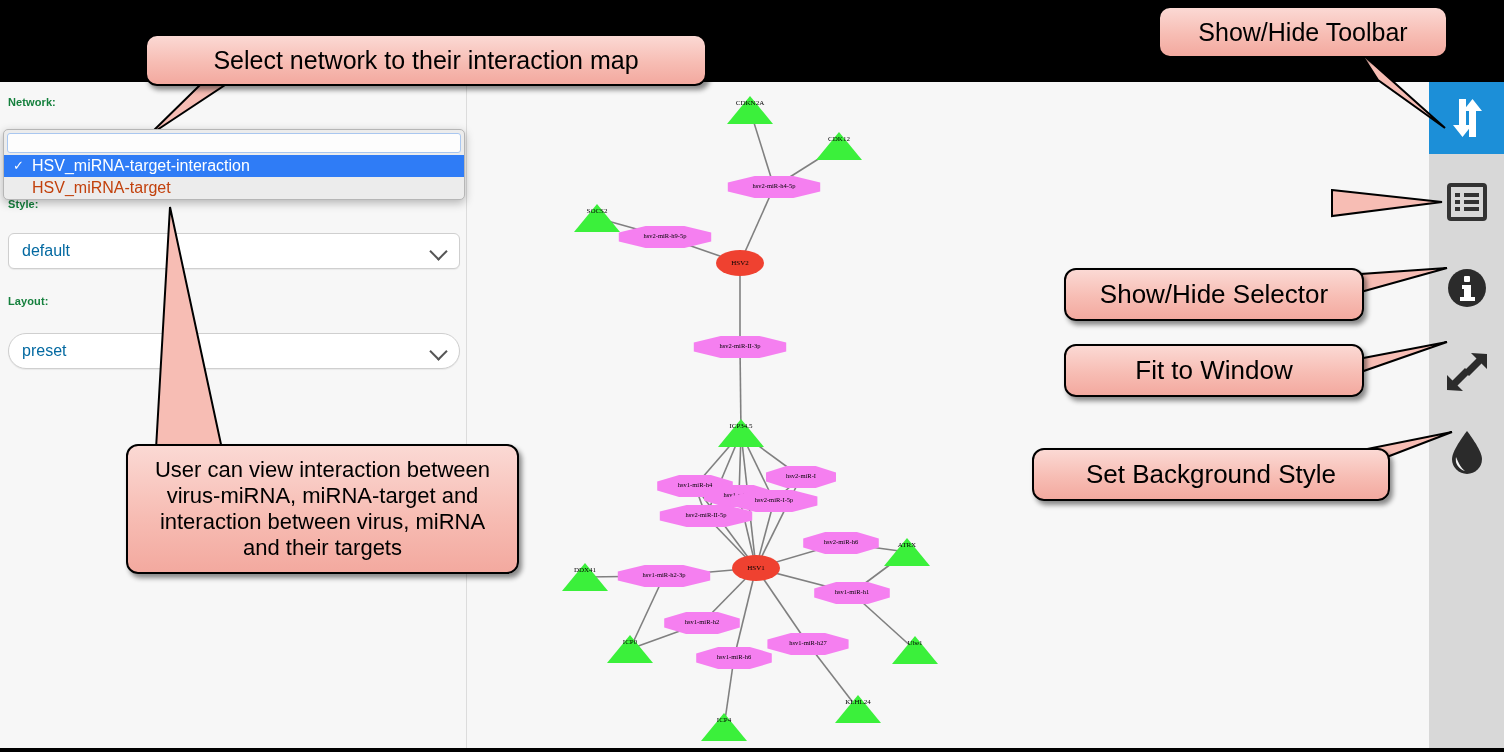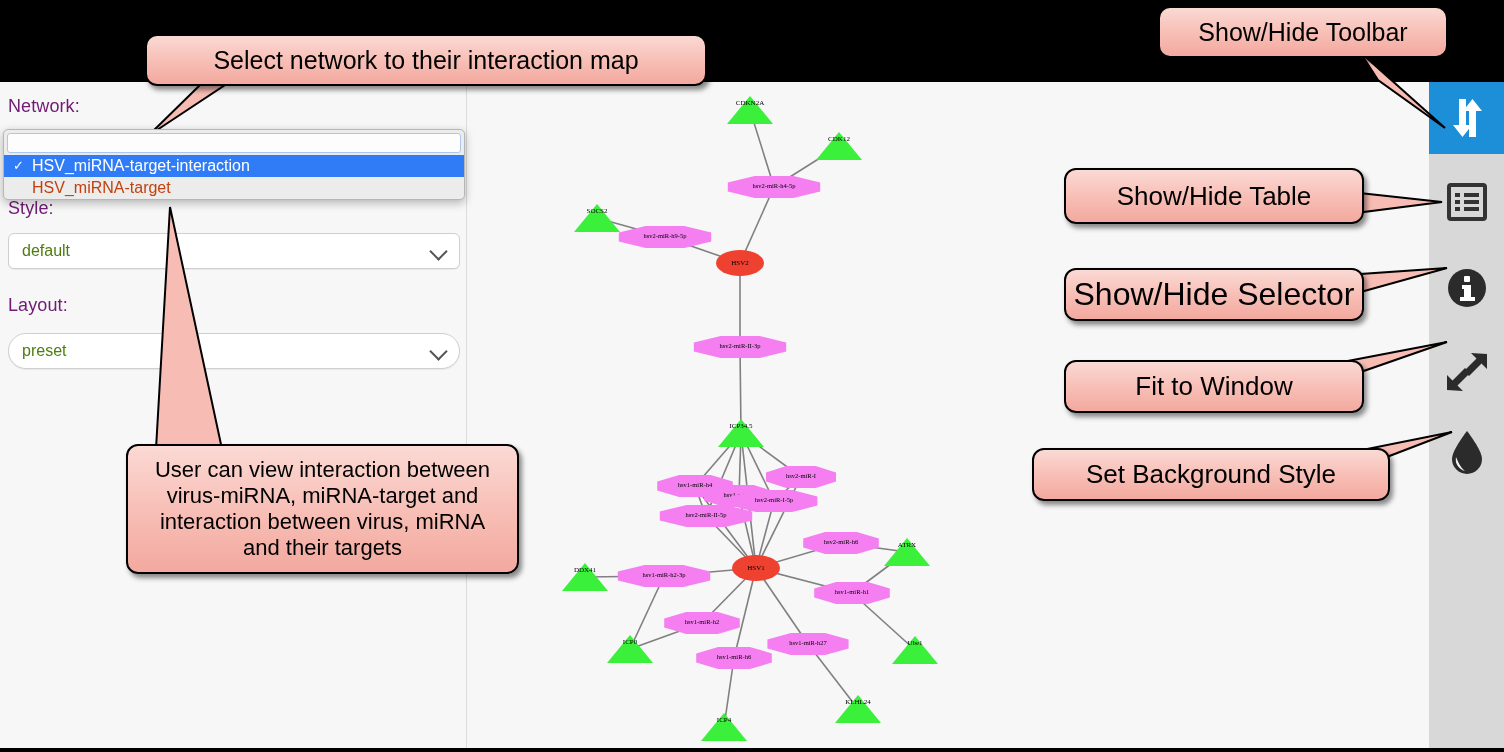--- a/index.html
+++ b/index.html
@@ -7,25 +7,25 @@
         font-family:"Liberation Sans",sans-serif;}
 
   
   #app-window{position:absolute;left:0;top:82px;width:1504px;height:666px;background:#f7f7f7;}
   #left-panel{position:absolute;left:0;top:0;width:467px;height:666px;background:#f7f7f7;
               border-right:1px solid #dcdcdc;box-sizing:border-box;}
   #graph-panel{position:absolute;left:467px;top:0;width:962px;height:480px;background:#f7f7f7;}
   #toolbar{position:absolute;left:1429px;top:0;width:75px;height:666px;background:#d8d8d8;}
 
   
-  .field-label{position:absolute;font-size:18px;font-weight:normal;color:#701a75;letter-spacing:.1px;}
+  .field-label{position:absolute;font-size:11px;font-weight:bold;color:#15803d;letter-spacing:.1px;}
   .sel-box{position:absolute;left:8px;width:452px;height:36px;background:#fff;
            border:1px solid #cfcfcf;border-radius:6px;box-sizing:border-box;
            box-shadow:0 1px 1px rgba(0,0,0,.06);}
-  .sel-box .val{position:absolute;left:13px;top:8px;font-size:16px;color:#4d7c0f;}
+  .sel-box .val{position:absolute;left:13px;top:8px;font-size:16px;color:#0369a1;}
   .chev{position:absolute;right:14px;top:11px;width:11px;height:11px;
         border-right:2px solid #555;border-bottom:2px solid #555;
         transform:rotate(45deg);}
 
   
   #network-dropdown{position:absolute;left:3px;top:47px;width:460px;
      background:#ececec;border:1px solid #b6b6b6;border-radius:5px;
      box-shadow:0 3px 10px rgba(0,0,0,.28);z-index:30;overflow:hidden;}
   #dd-field{height:18px;margin:3px 3px 2px 3px;background:#fdfdfd;
             border:1px solid #a9c7f0;border-radius:3px;}
@@ -304,35 +304,32 @@
   <svg class="tail" style="left:1330px;top:50px;width:140px;height:90px;">
     <polygon points="30,2 115,78 48,30" fill="#f7bdb4" stroke="#000" stroke-width="2"></polygon>
   </svg>
   <div class="callout" style="left:1158px;top:6px;width:290px;height:52px;font-size:25px;justify-content:center;">
     <span>Show/Hide Toolbar</span>
   </div>
 
   <svg class="tail" style="left:1330px;top:178px;width:120px;height:50px;">
     <polygon points="2,12 112,24 2,38" fill="#f7bdb4" stroke="#000" stroke-width="2"></polygon>
   </svg>
-  <div class="callout" style="left:1064px;top:168px;width:300px;height:56px;font-size:26px;">
-    <span>Show/Hide Table</span>
-  </div>
 
   <svg class="tail" style="left:1330px;top:258px;width:125px;height:60px;">
     <polygon points="2,42 117,10 2,18" fill="#f7bdb4" stroke="#000" stroke-width="2"></polygon>
   </svg>
-  <div class="callout" style="left:1064px;top:268px;width:300px;height:53px;font-size:32px;justify-content:center;">
+  <div class="callout" style="left:1064px;top:268px;width:300px;height:53px;font-size:26px;justify-content:center;">
     <span>Show/Hide Selector</span>
   </div>
 
   <svg class="tail" style="left:1330px;top:340px;width:125px;height:60px;">
     <polygon points="2,24 117,2 2,42" fill="#f7bdb4" stroke="#000" stroke-width="2"></polygon>
   </svg>
-  <div class="callout" style="left:1064px;top:360px;width:300px;height:53px;font-size:26px;">
+  <div class="callout" style="left:1064px;top:344px;width:300px;height:53px;font-size:26px;">
     <span>Fit to Window</span>
   </div>
 
   <svg class="tail" style="left:1330px;top:428px;width:130px;height:70px;">
     <polygon points="2,50 122,4 2,28" fill="#f7bdb4" stroke="#000" stroke-width="2"></polygon>
   </svg>
   <div class="callout" style="left:1032px;top:448px;width:358px;height:53px;font-size:26px;">
     <span>Set Background Style</span>
   </div>
 

